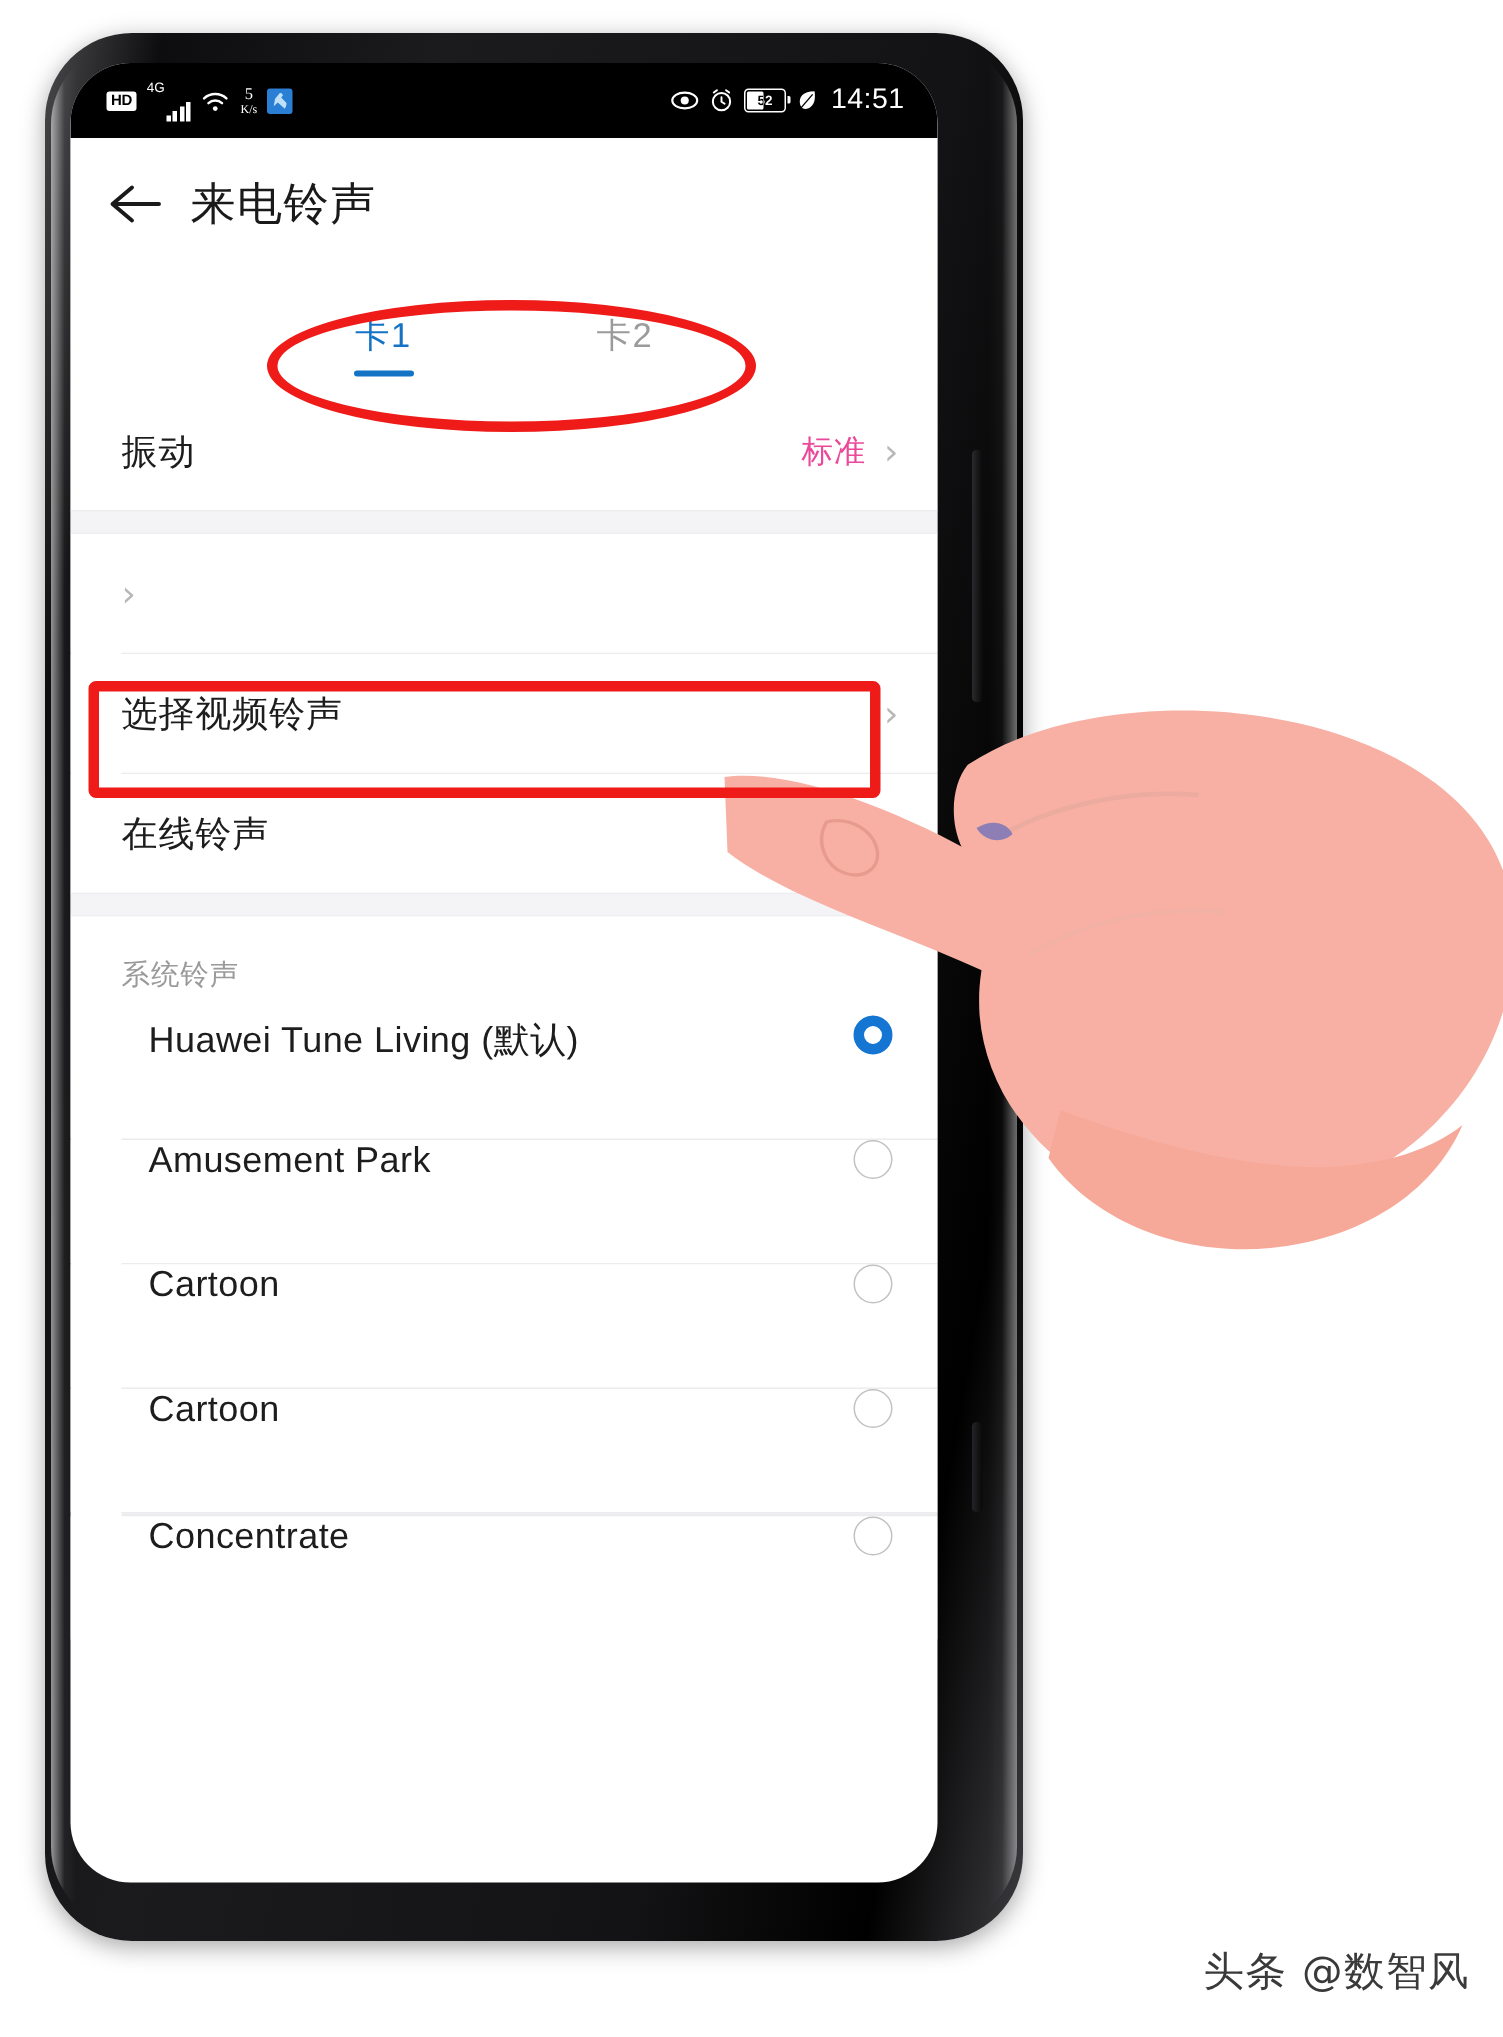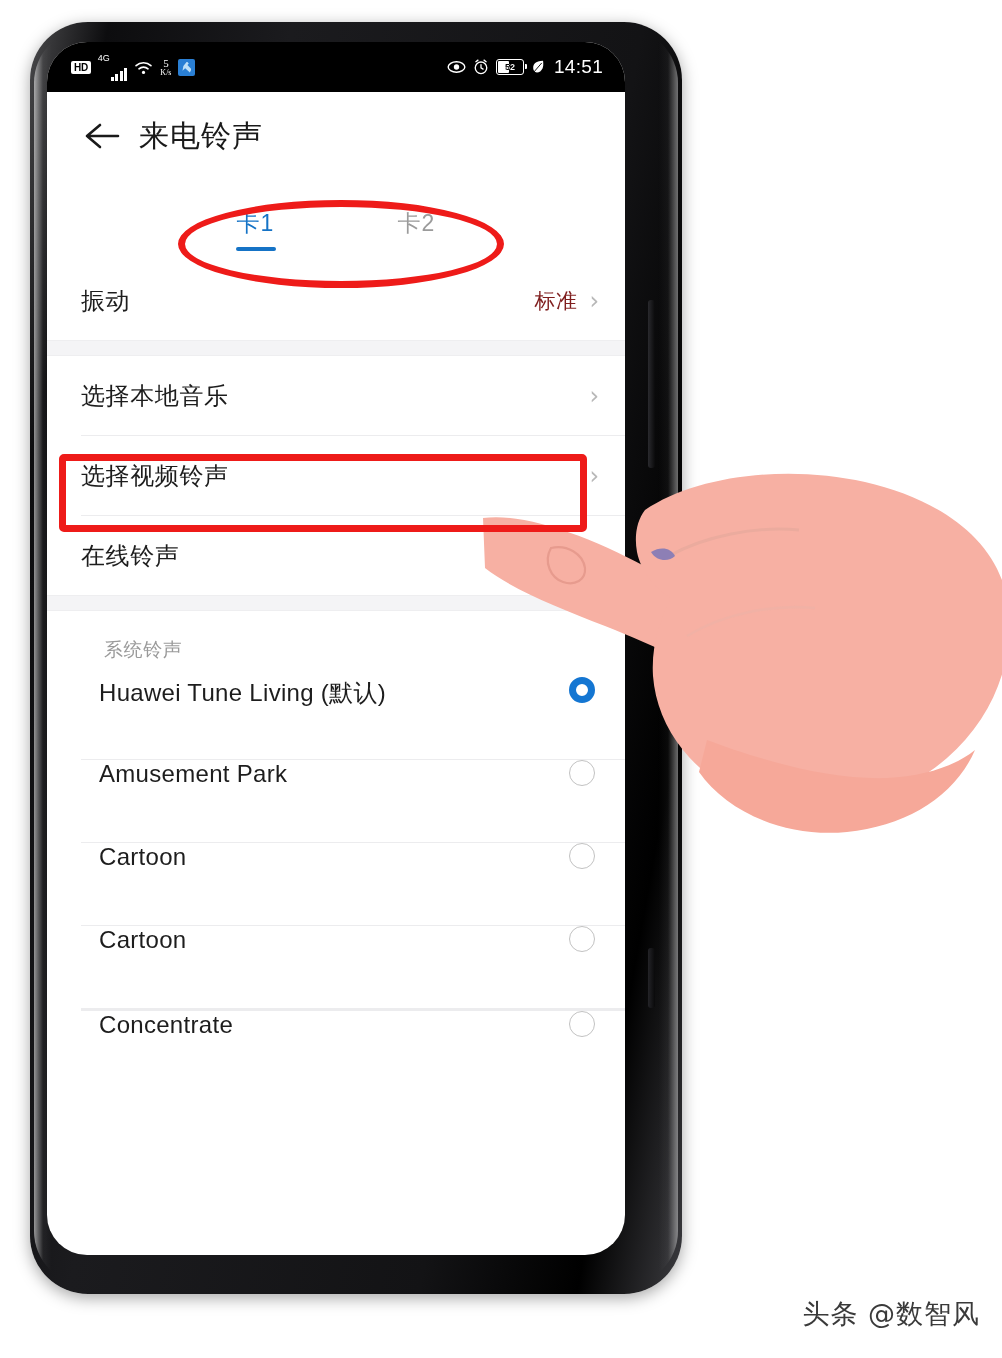--- a/index.html
+++ b/index.html
@@ -189,21 +189,21 @@
     color: #ffffff;
     letter-spacing: 0.3px;
     margin-left: 2px;
   }
 
   
   #app-header {
     height: 88px;
     display: flex;
     align-items: center;
-    padding-left: 34px;
+    padding-left: 22px;
     background: #fff;
   }
   #back-arrow-btn {
     width: 42px; height: 42px;
     display: flex; align-items: center; justify-content: center;
     cursor: pointer;
   }
   #page-title-text {
     font-size: 30px;
     color: #1a1a1a;
@@ -258,21 +258,21 @@
     position: relative;
   }
   .setting-row .row-label {
     font-size: 24px;
     color: #1d1d1d;
     letter-spacing: 0.6px;
     flex: 1;
   }
   .setting-row .row-value {
     font-size: 21px;
-    color: #7f1d1d;
+    color: #ec4899;
     margin-right: 12px;
     letter-spacing: 0.5px;
   }
   .chevron {
     color: #b8b8b8;
     font-size: 24px;
     line-height: 1;
     font-family: "DejaVu Sans", sans-serif;
   }
   .row-divider {
@@ -281,21 +281,20 @@
     margin-left: 34px;
   }
 
   
   #system-ringtones-header {
     padding: 26px 0 14px 34px;
     font-size: 19px;
     color: #9a9a9a;
     letter-spacing: 0.6px;
     background: #fff;
-    margin-left: 23px;
   }
   .ringtone-row {
     height: 82px;
     display: flex;
     align-items: flex-start;
     padding: 0 30px 0 52px;
     background: #fff;
     cursor: pointer;
   }
   .ringtone-name {
@@ -449,21 +448,20 @@
 
   <div class="setting-row">
     <span class="row-label">振动</span>
     <span class="row-value">标准</span>
     <span class="chevron">›</span>
   </div>
 
   <div class="section-gap"></div>
 
   <div class="setting-row">
-    <span class="row-label">选择本地音乐</span>
     <span class="chevron">›</span>
   </div>
   <div class="row-divider"></div>
 
   <div class="setting-row">
     <span class="row-label">选择视频铃声</span>
     <span class="chevron">›</span>
   </div>
   <div class="row-divider"></div>
 

